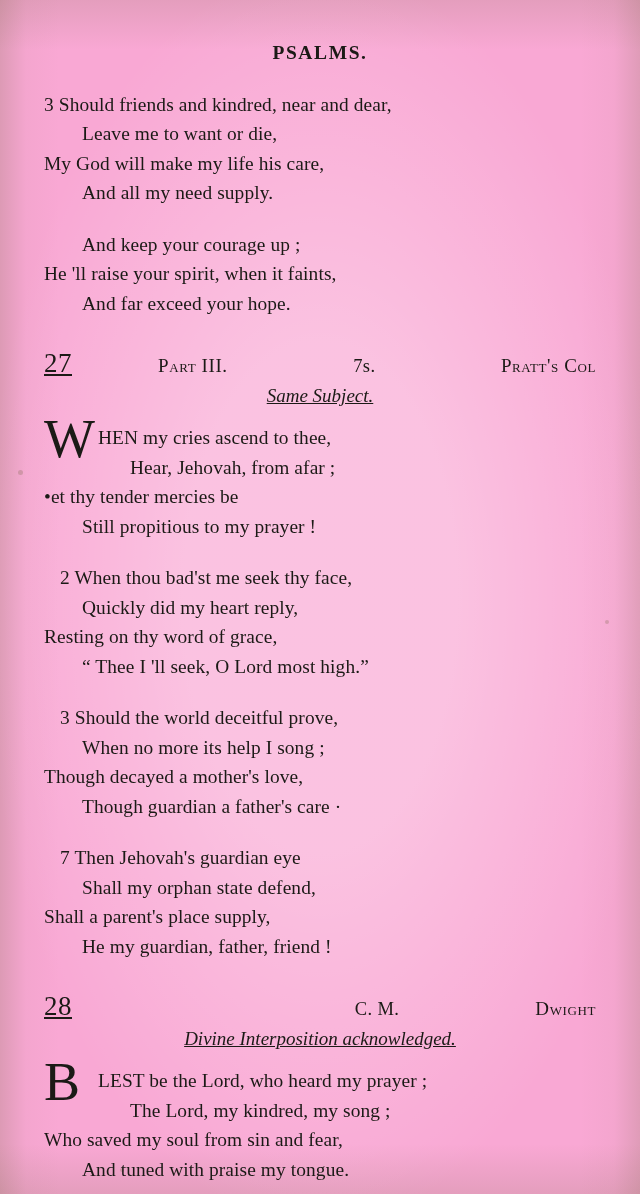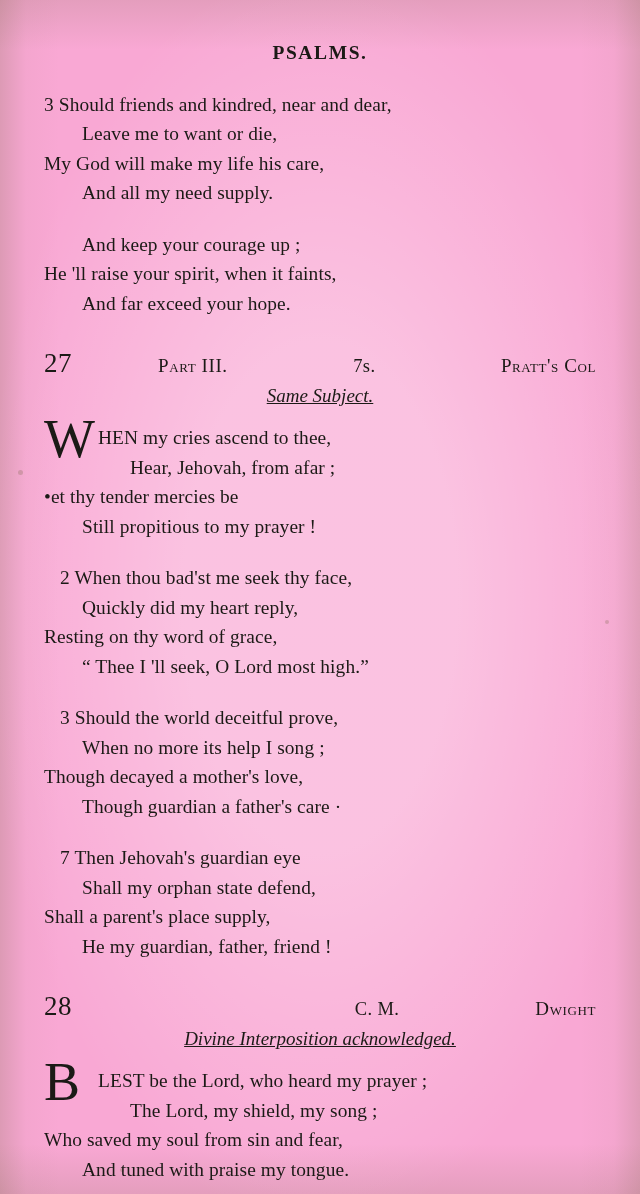--- a/index.html
+++ b/index.html
@@ -58,20 +58,21 @@
   .hymn-head {
     display: flex;
     align-items: baseline;
     margin: 30px 0 6px 0;
   }
   .hymn-num {
     font-size: 27px;
     width: 78px;
     flex: 0 0 78px;
     letter-spacing: 0.5px;
+    text-decoration: underline;
   }
   .hymn-meta {
     flex: 1 1 auto;
     display: flex;
     justify-content: space-between;
     align-items: flex-end;
     font-size: 17.5px;
     letter-spacing: 1px;
     margin-left: 36px;
   }
@@ -198,19 +199,19 @@
       <div class="hymn-meta" style="justify-content:center; position:relative;">
         <span class="meter">C. M.</span>
         <span class="smallcaps" style="position:absolute; right:0;">Dwight</span>
       </div>
     </div>
     <div class="subject">Divine Interposition acknowledged.</div>
 
     <div class="dropcap-stanza">
       <span class="dropcap">B</span>
       <div class="line dc-line-1">LEST be the Lord, who heard my prayer ;</div>
-      <div class="line dc-line-2">The Lord, my shield, my song ;</div>
+      <div class="line dc-line-2">The Lord, my kindred, my song ;</div>
       <div class="line indent-0">Who saved my soul from sin and fear,</div>
       <div class="line indent-2">And tuned with praise my tongue.</div>
     </div>
 
   </div>
 </div>
 
 </body></html>

